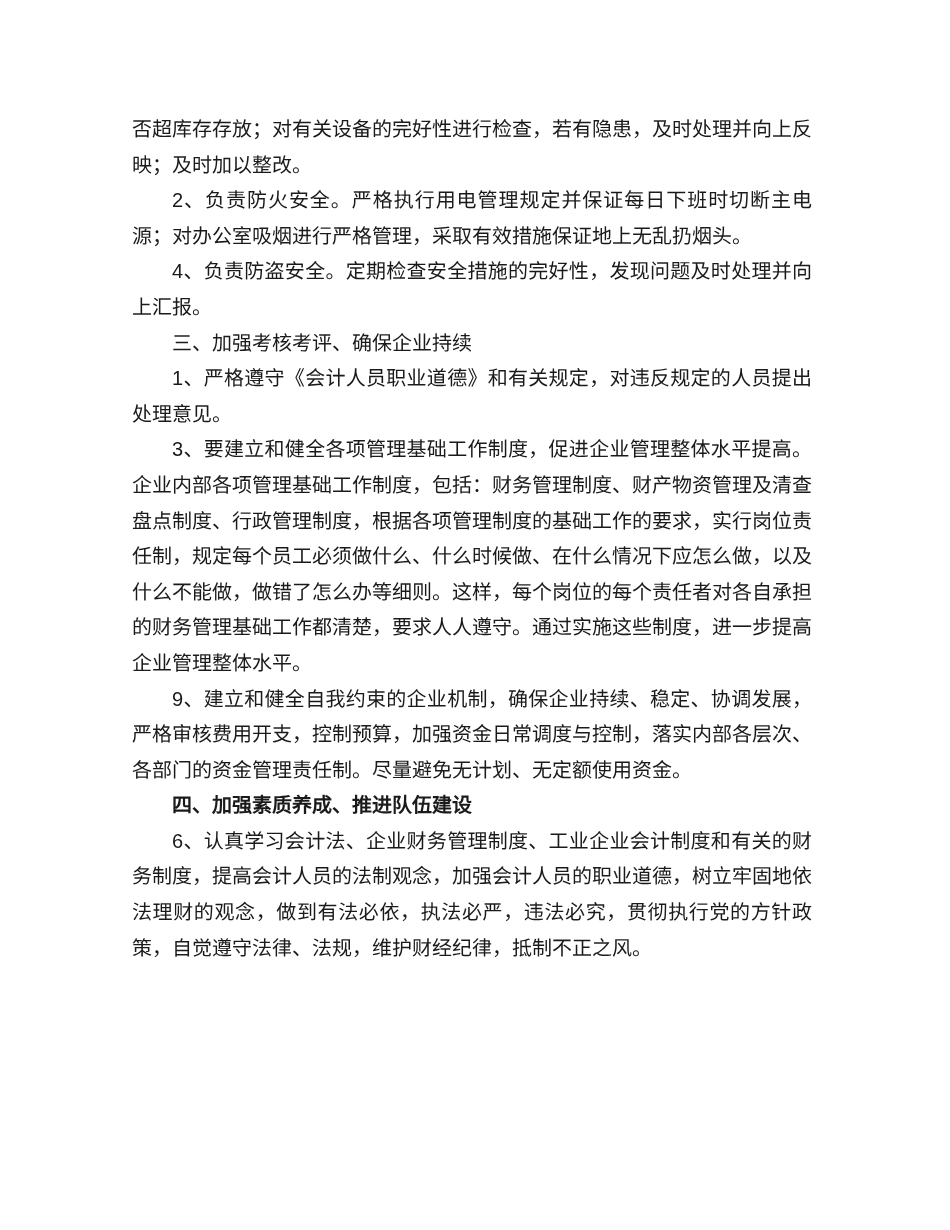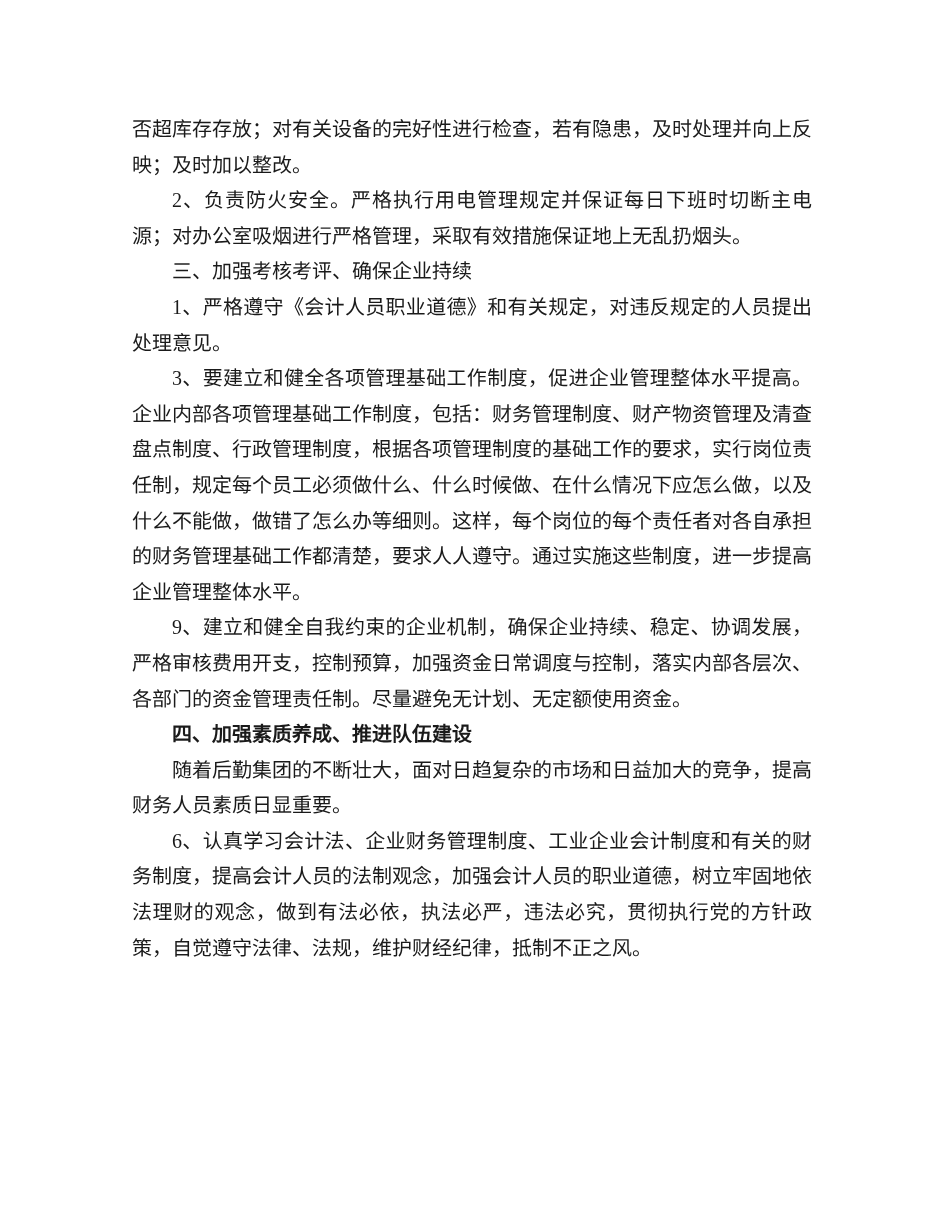--- a/index.html
+++ b/index.html
@@ -6,21 +6,21 @@
     margin: 0;
     padding: 0;
     background: #ffffff;
   }
   .page {
     position: relative;
     width: 950px;
     height: 1230px;
     background: #ffffff;
     overflow: hidden;
-    font-family: Liberation Serif, serif;
+    font-family: Liberation Sans, sans-serif;
   }
   .doc {
     position: absolute;
     left: 132px;
     top: 112px;
     width: 680px;
     color: #1a1a1a;
     font-size: 20px;
     line-height: 35.6px;
     text-align: justify;
@@ -38,21 +38,21 @@
     font-weight: 700;
   }
 </style>
 </head>
 <body>
 
 <div class="page" style="background: rgb(255, 255, 255);">
   <div class="doc" id="doc-body" style="color: rgb(26, 26, 26);">
       <p class="">否超库存存放；对有关设备的完好性进行检查，若有隐患，及时处理并向上反映；及时加以整改。</p>
       <p class="indent">2、负责防火安全。严格执行用电管理规定并保证每日下班时切断主电源；对办公室吸烟进行严格管理，采取有效措施保证地上无乱扔烟头。</p>
+      <p class="indent">4、负责防盗安全。定期检查安全措施的完好性，发现问题及时处理并向上汇报。</p>
       <p class="indent">三、加强考核考评、确保企业持续</p>
       <p class="indent">1、严格遵守《会计人员职业道德》和有关规定，对违反规定的人员提出处理意见。</p>
       <p class="indent">3、要建立和健全各项管理基础工作制度，促进企业管理整体水平提高。企业内部各项管理基础工作制度，包括：财务管理制度、财产物资管理及清查盘点制度、行政管理制度，根据各项管理制度的基础工作的要求，实行岗位责任制，规定每个员工必须做什么、什么时候做、在什么情况下应怎么做，以及什么不能做，做错了怎么办等细则。这样，每个岗位的每个责任者对各自承担的财务管理基础工作都清楚，要求人人遵守。通过实施这些制度，进一步提高企业管理整体水平。</p>
       <p class="indent">9、建立和健全自我约束的企业机制，确保企业持续、稳定、协调发展，严格审核费用开支，控制预算，加强资金日常调度与控制，落实内部各层次、各部门的资金管理责任制。尽量避免无计划、无定额使用资金。</p>
       <p class="indent bold">四、加强素质养成、推进队伍建设</p>
-      <p class="indent">随着后勤集团的不断壮大，面对日趋复杂的市场和日益加大的竞争，提高财务人员素质日显重要。</p>
       <p class="indent">6、认真学习会计法、企业财务管理制度、工业企业会计制度和有关的财务制度，提高会计人员的法制观念，加强会计人员的职业道德，树立牢固地依法理财的观念，做到有法必依，执法必严，违法必究，贯彻执行党的方针政策，自觉遵守法律、法规，维护财经纪律，抵制不正之风。</p>
     </div>
 </div>
 
 </body></html>

